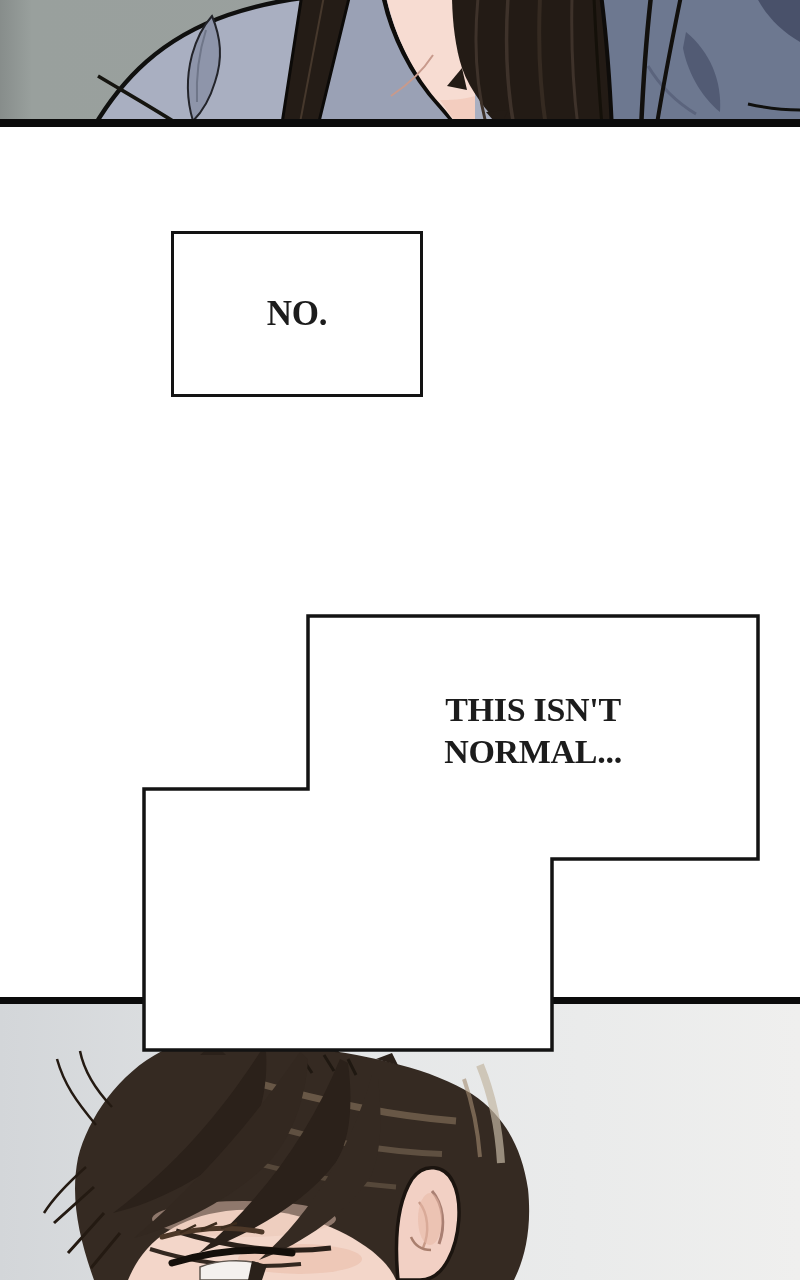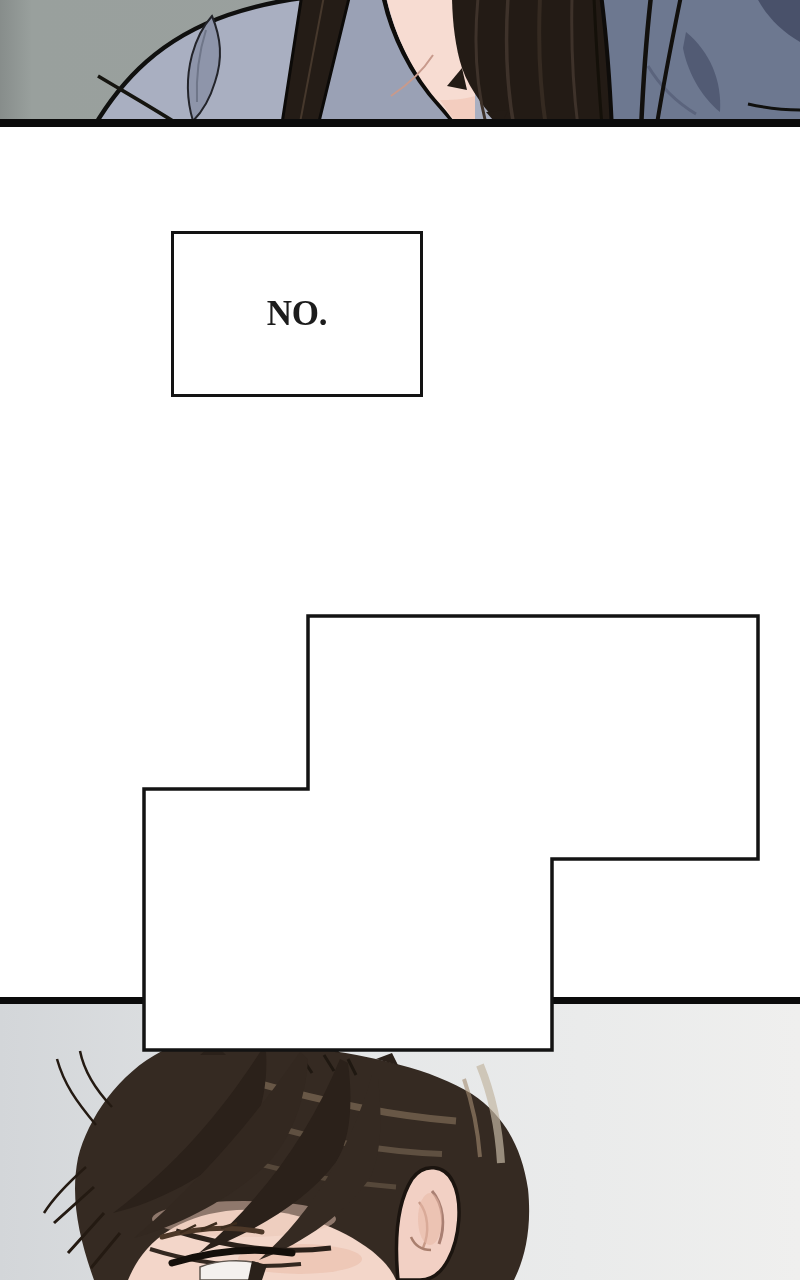--- a/index.html
+++ b/index.html
@@ -158,15 +158,17 @@
   </section>
 
   <svg id="overlay-svg">
     <path d="M 308,616 L 758,616 L 758,859 L 552,859 L 552,1050 L 144,1050 L 144,789 L 308,789 Z" fill="#ffffff" stroke="#131313" stroke-width="3.5"></path>
   </svg>
 
   <div id="box-no">
     <span class="speech-text">NO.</span>
   </div>
 
+  <div class="speech-text" id="text-this">THIS ISN'T
+NORMAL...</div>
 
 
 </div>
 
 </body></html>

